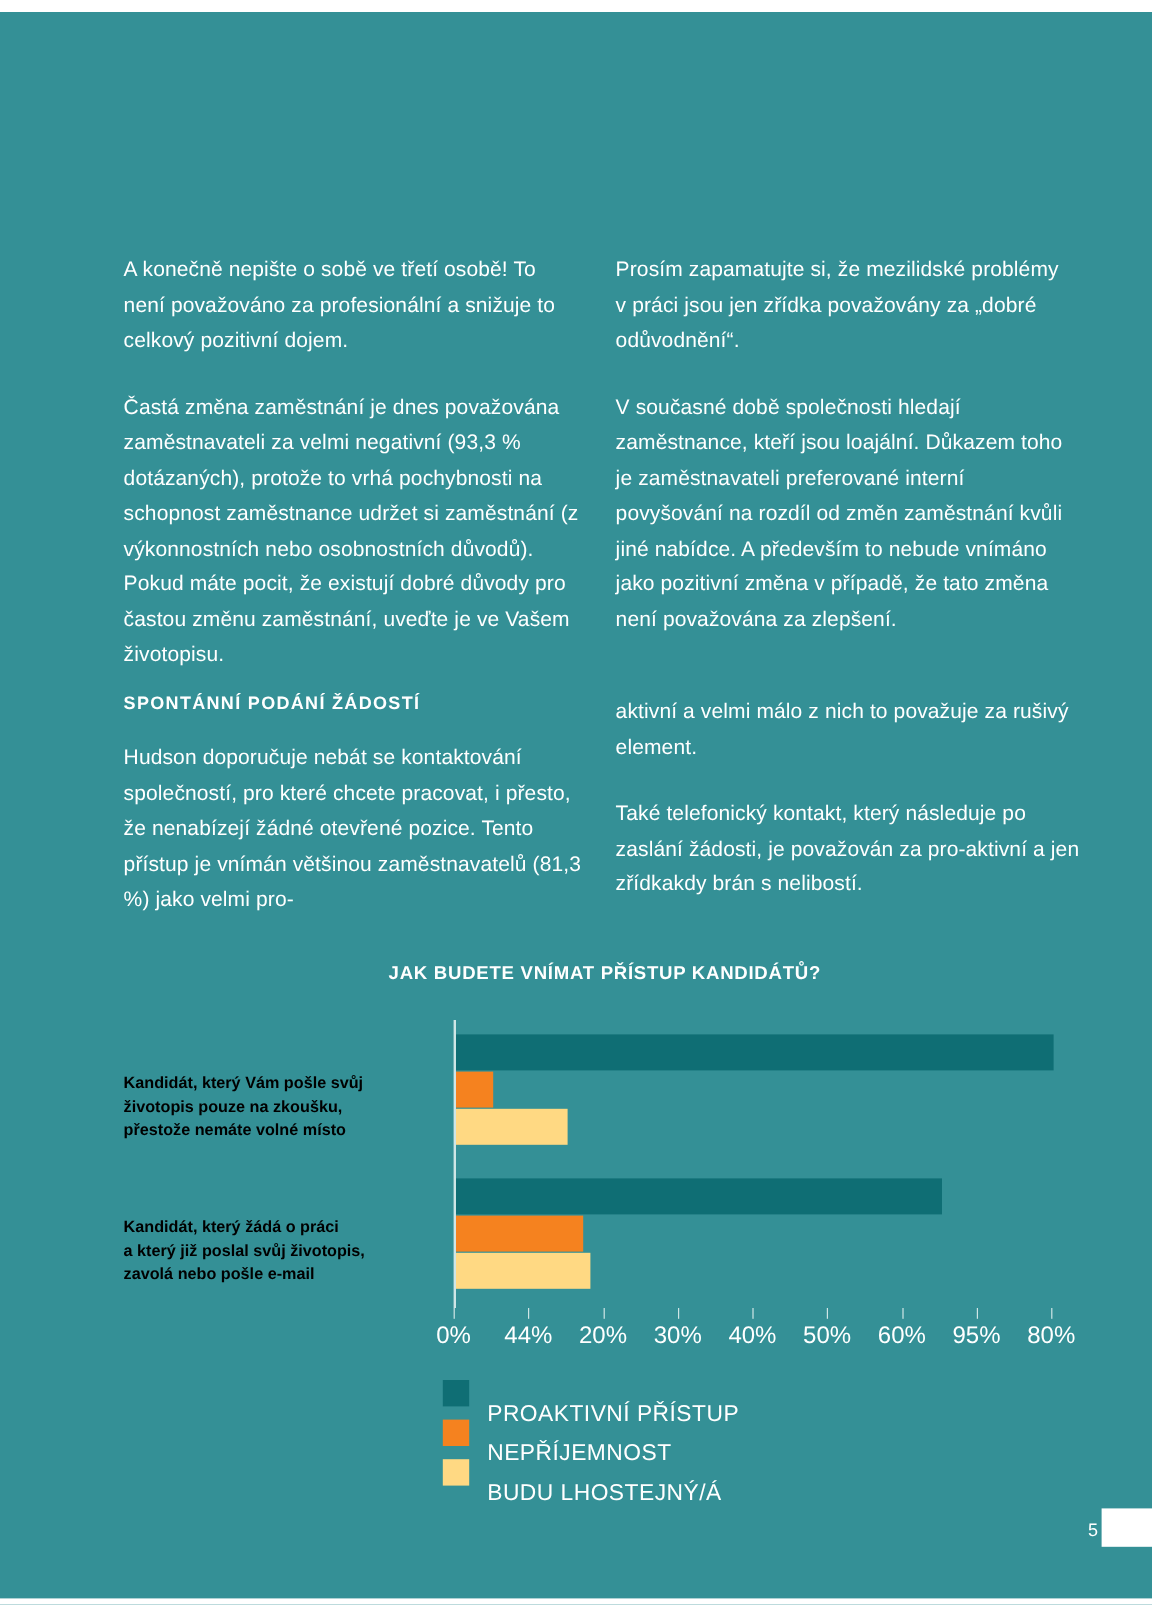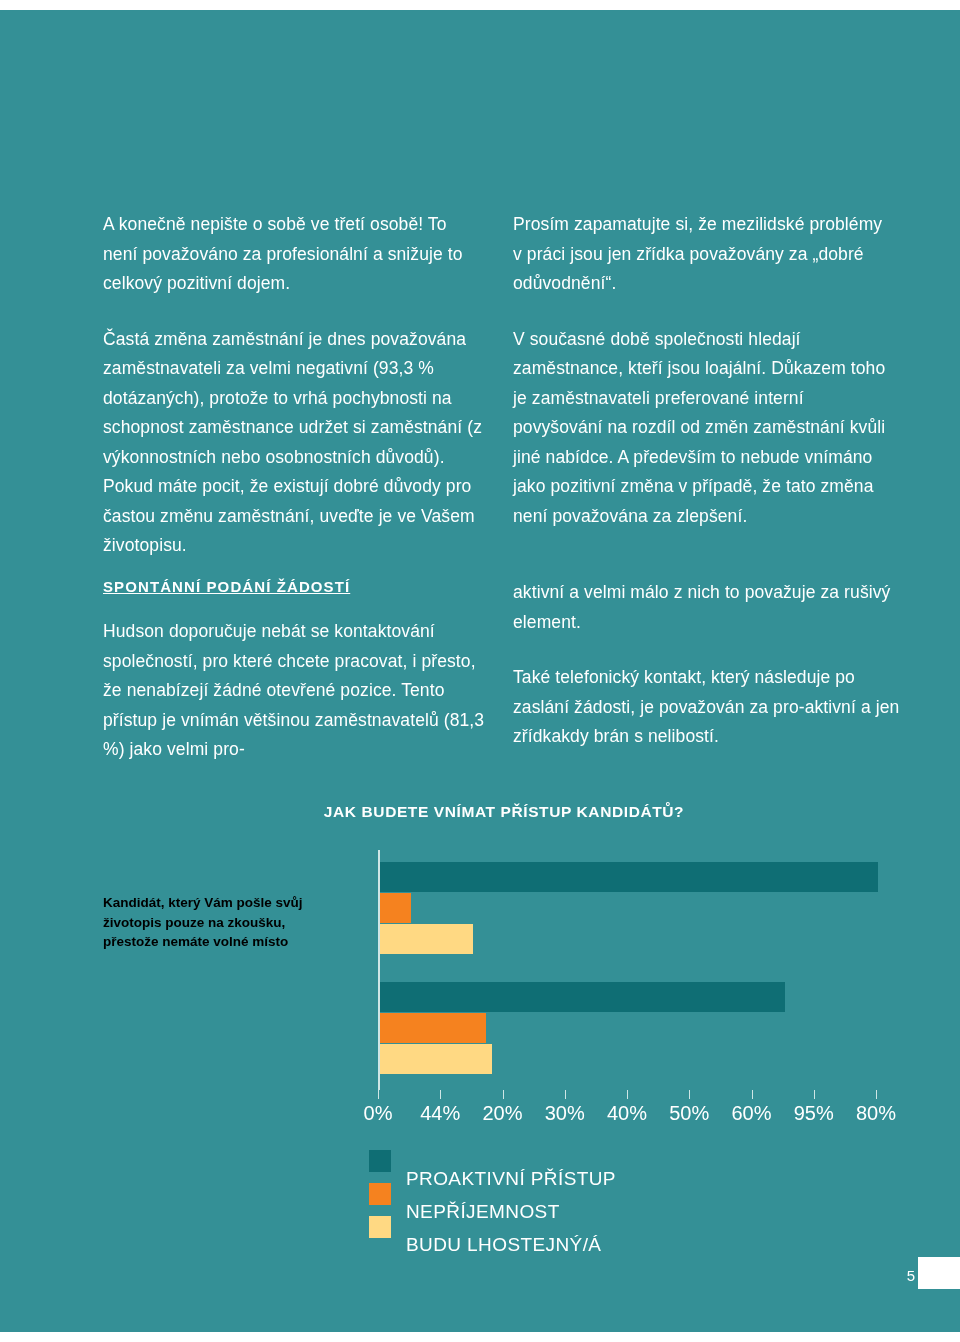--- a/index.html
+++ b/index.html
@@ -32,21 +32,20 @@
     letter-spacing:0.1px;
   }
   p.body:last-child{margin-bottom:0;}
 
   h2.section{
     margin:0 0 22px 0;
     color:#ffffff;
     font-size:15px;
     font-weight:bold;
     letter-spacing:1.1px;
-    text-decoration:underline;
   }
 
   
   .chart-title{
     position:absolute;left:0;top:798px;width:960px;
     text-align:center;
     color:#ffffff;
     font-size:15.5px;
     font-weight:bold;
     letter-spacing:0.6px;
@@ -154,20 +153,25 @@
       <p class="body">Také telefonický kontakt, který následuje po zaslání žádosti, je považován za pro-aktivní a jen zřídkakdy brán s nelibostí.</p>
     </div>
   </div>
 
   <div class="chart-title">JAK BUDETE VNÍMAT PŘÍSTUP KANDIDÁTŮ?</div>
 
   <div class="catlabel catlabel-1">
     <div>Kandidát, který Vám pošle svůj</div>
     <div>životopis pouze na zkoušku,</div>
     <div>přestože nemáte volné místo</div>
+  </div>
+  <div class="catlabel catlabel-2">
+    <div>Kandidát, který žádá o práci</div>
+    <div>a který již poslal svůj životopis,</div>
+    <div>zavolá nebo pošle e-mail</div>
   </div>
 
   <div class="chart">
     <div class="plot">
       <div class="cat cat-1">
         <div class="bar s0" style="width: 498px; background: rgb(15, 110, 116);"></div>
         <div class="bar s1" style="width: 31.125px; background: rgb(245, 130, 31);"></div>
         <div class="bar s2" style="width: 93.375px; background: rgb(255, 217, 131);"></div>
       </div>
       <div class="cat cat-2">

